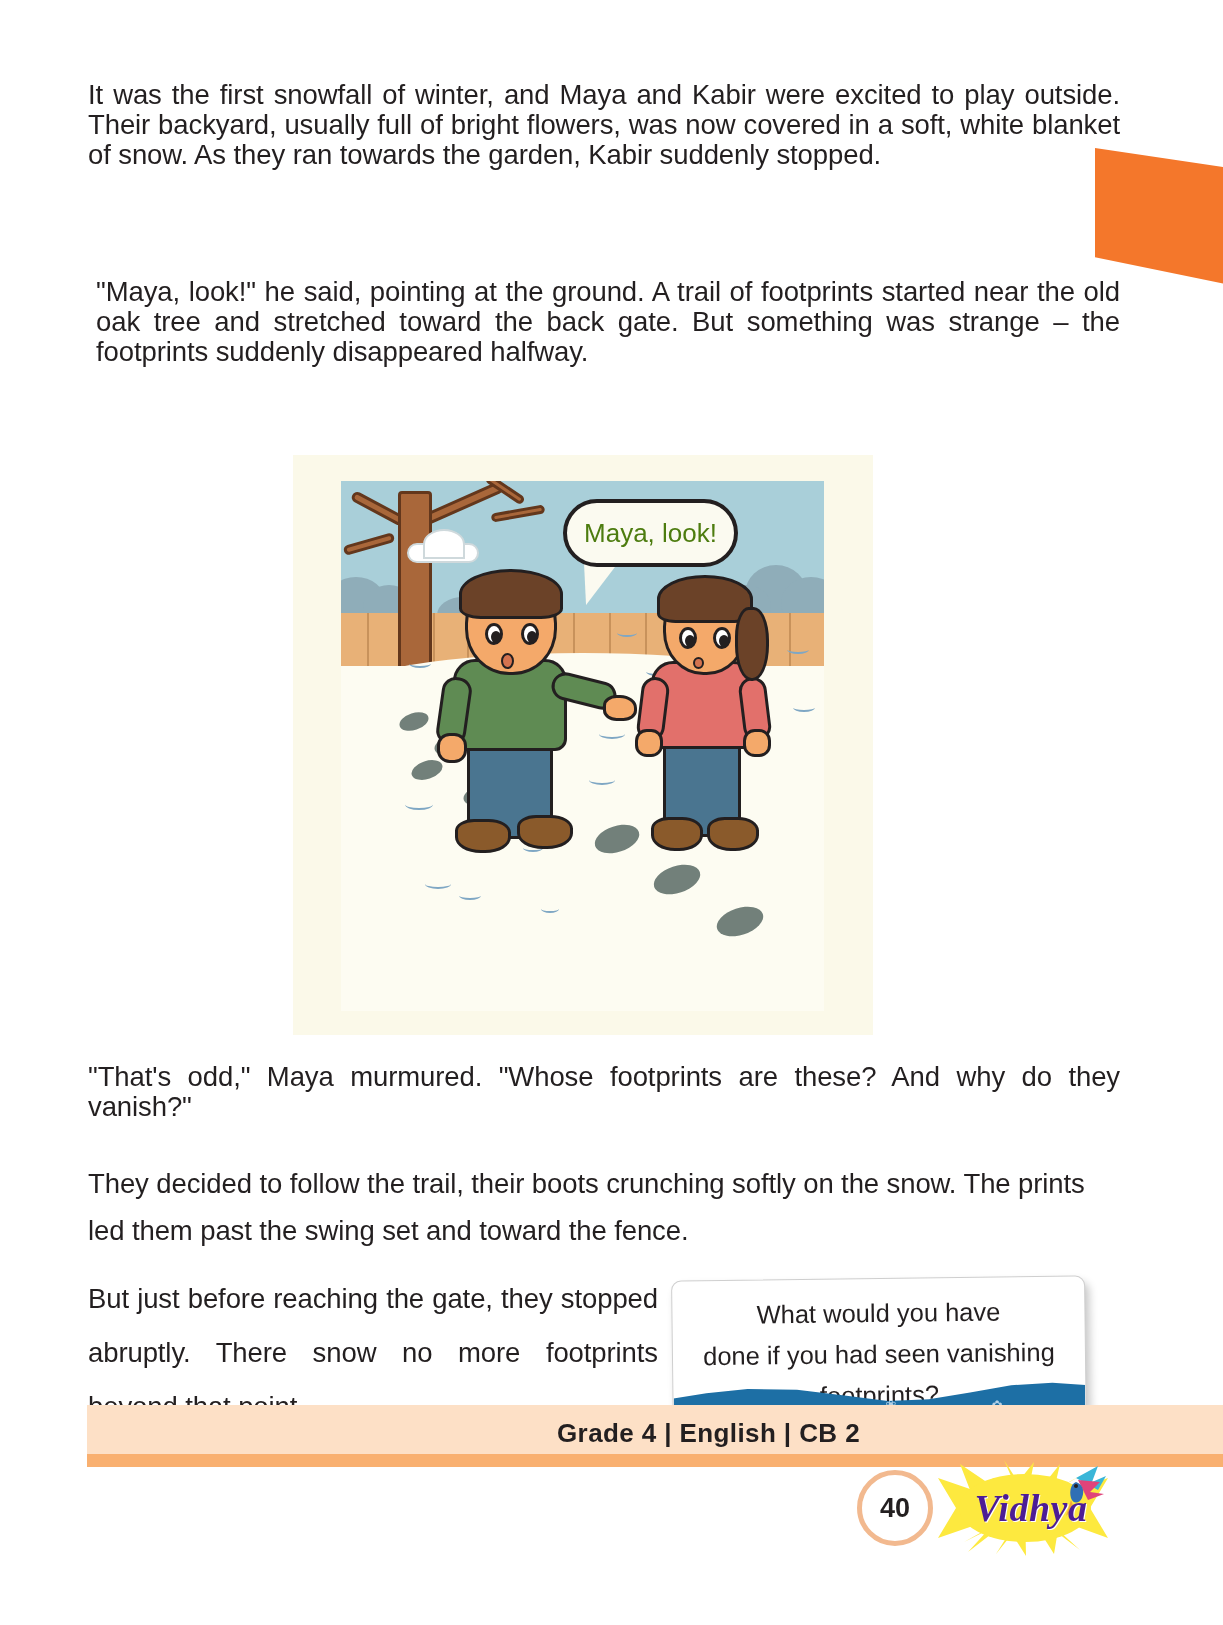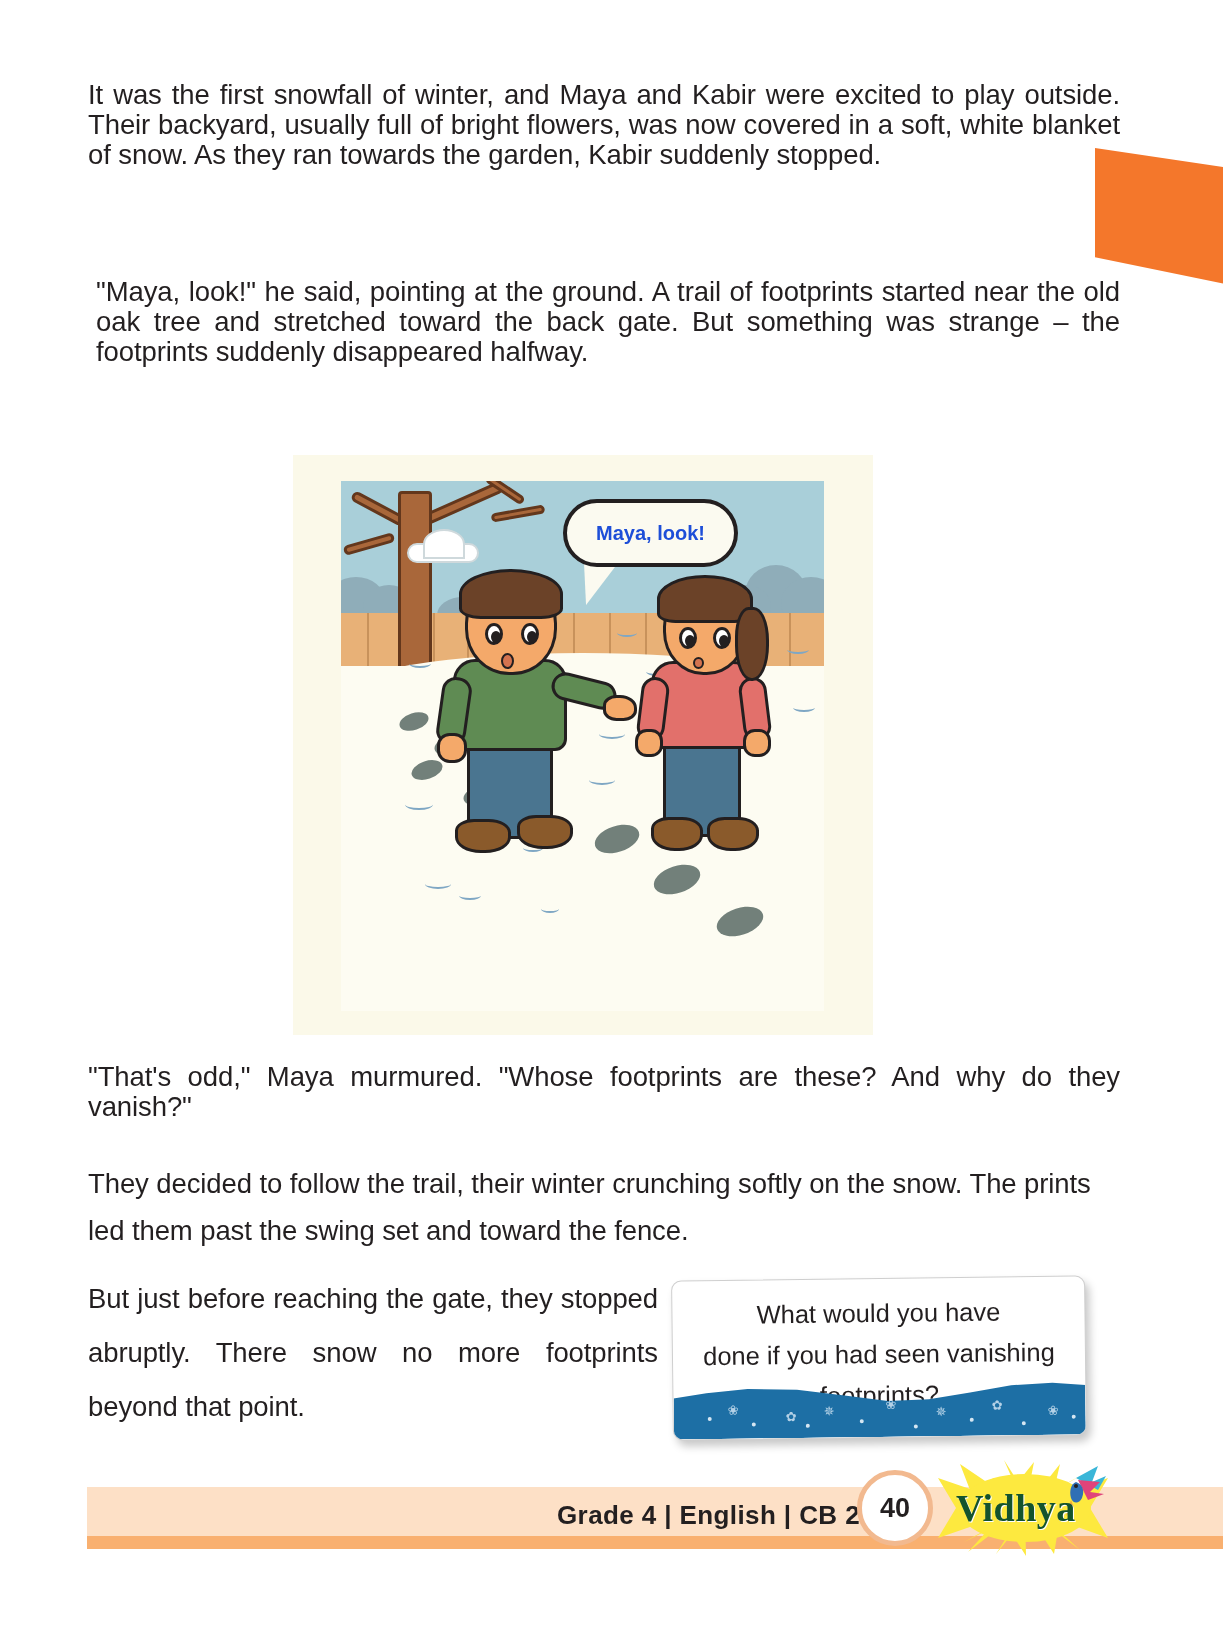--- a/index.html
+++ b/index.html
@@ -58,21 +58,21 @@
   .branch { position:absolute; background:#a9673a; border:3px solid #63371c; border-radius:6px; }
 
   .cloud { position:absolute; background:#ffffff; border:2.5px solid #cfd9dc; }
 
   
   .bubble {
     position:absolute; left:222px; top:18px; width:175px; height:68px;
     background:#fbfaf0; border:4px solid #231f20; border-radius:34px;
     display:flex; align-items:center; justify-content:center;
   }
-  .bubble span { font-size:20px; font-weight:700; color:#1d4ed8; white-space:nowrap; }
+  .bubble span { font-size:26px; font-weight:400; color:#4d7c0f; white-space:nowrap; }
   .bubble-tail {
     position:absolute; left:243px; top:82px; width:34px; height:42px;
     background:#fbfaf0;
     clip-path:polygon(0% 0%, 100% 0%, 6% 100%);
     border-left:0;
   }
   .bubble-tail-o {
     position:absolute; left:241px; top:80px; width:38px; height:46px;
     clip-path:polygon(0% 0%, 100% 0%, 6% 100%);
     background:#231f20; z-index:-1;
@@ -110,43 +110,43 @@
     position:absolute; left:0; bottom:0; width:100%; height:62px;
     background:#1d6fa5;
     clip-path:polygon(0% 34%, 8% 26%, 18% 20%, 30% 22%, 42% 33%, 52% 42%, 62% 40%,
                       72% 30%, 82% 19%, 92% 16%, 100% 20%, 100% 100%, 0% 100%);
   }
   .wave .fl { position:absolute; color:#cfe3f2; font-size:13px; opacity:.85; }
   .wave .dt { position:absolute; width:4px; height:4px; background:#eaf3fb; border-radius:50%; opacity:.9; }
 
   
   .footer {
-    position:absolute; left:87px; top:1487px; width:1136px; height:62px;
+    position:absolute; left:87px; top:1405px; width:1136px; height:62px;
     background:#fde0c6;
     text-align:center;
   }
   .footer-stripe { position:absolute; left:0; bottom:0; width:100%; height:13px; background:#f9b070; }
   .footer-text {
     position:absolute; left:470px; top:13px;
     font-size:26px; font-weight:bold; letter-spacing:.4px; color:#231f20;
     white-space:nowrap;
   }
   .page-circle {
     position:absolute; left:857px; top:1470px; width:76px; height:76px;
     border-radius:50%; background:#ffffff; border:5px solid #f2b98f;
     display:flex; align-items:center; justify-content:center;
   }
   .page-circle span { font-size:27px; font-weight:bold; color:#231f20; }
 
   .logo { position:absolute; left:930px; top:1452px; width:190px; height:105px; }
   .sunburst { position:absolute; left:0; top:8px; width:190px; height:96px; }
   .logo-word {
-    position:absolute; left:26px; top:34px; width:150px; 
-    font-family:"Liberation Serif", serif; font-weight:bold;
-    font-size:38px; color:#14532d; text-shadow:1px 1px 0 #ffffff;
+    position:absolute; left:26px; top:34px; width:150px; text-align:center;
+    font-family:"Liberation Serif", serif; font-style:italic; font-weight:bold;
+    font-size:38px; color:#4c1d95; text-shadow:1px 1px 0 #ffffff;
     letter-spacing:.5px;
   }
 </style>
 </head>
 <body>
 
 <div class="ribbon"></div>
 
 <div class="story" id="p1">
   <p class="para justify">It was the first snowfall of winter, and Maya and Kabir were excited to play outside. Their backyard, usually full of bright flowers, was now covered in a soft, white blanket of snow. As they ran towards the garden, Kabir suddenly stopped.</p>
@@ -271,21 +271,21 @@
     </div>
 
   </div>
 </div>
 
 <div class="story" id="p3">
   <p class="para justify">"That's odd," Maya murmured. "Whose footprints are these? And why do they vanish?"</p>
 </div>
 
 <div class="story" id="p4">
-  <p class="para tight">They decided to follow the trail, their winter crunching softly on the snow. The prints led them past the swing set and toward the fence.</p>
+  <p class="para tight">They decided to follow the trail, their boots crunching softly on the snow. The prints led them past the swing set and toward the fence.</p>
 </div>
 
 <div class="story" id="p5">
   <p class="para">But just before reaching the gate, they stopped abruptly. There snow no more footprints beyond that point.</p>
 </div>
 
 <div class="callout">
   <div class="callout-text">
     <div>What would you have</div>
     <div>done if you had seen vanishing</div>

